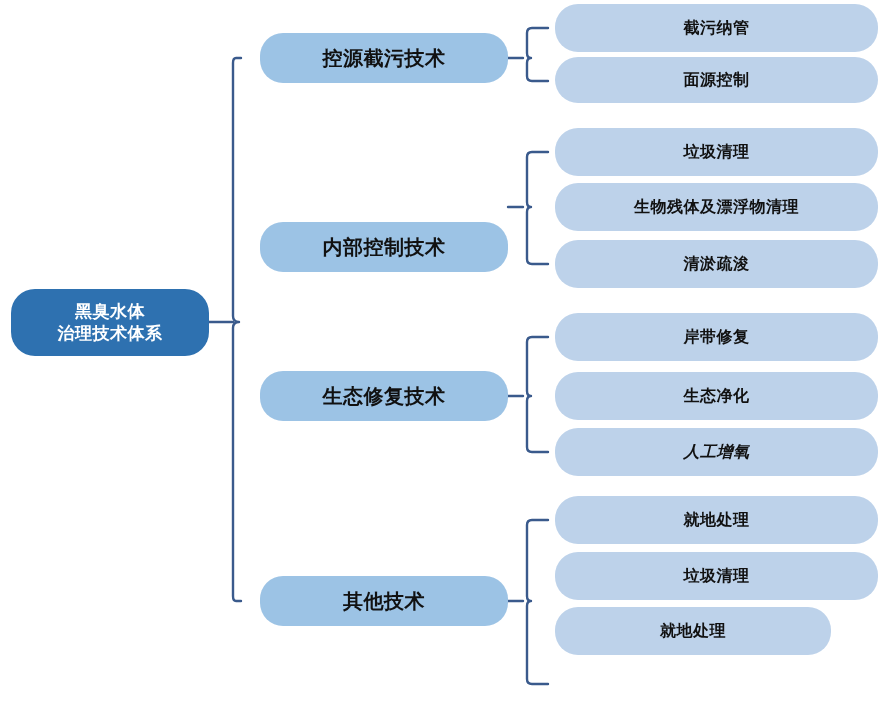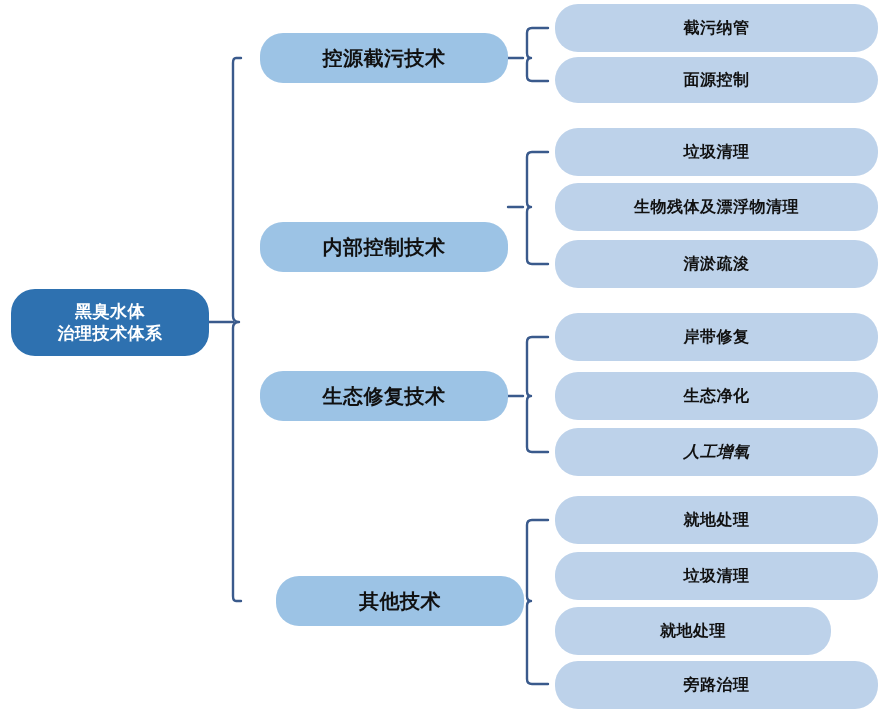--- a/index.html
+++ b/index.html
@@ -123,29 +123,26 @@
   <div class="node leaf-node" style="left:555px; top:313px; width:323px; height:48px;">
     <span>岸带修复</span>
   </div>
   <div class="node leaf-node" style="left:555px; top:372px; width:323px; height:48px;">
     <span>生态净化</span>
   </div>
   <div class="node leaf-node" style="left:555px; top:428px; width:323px; height:48px;font-style:italic;">
     <span>人工增氧</span>
   </div>
 
-  <div class="node branch-node" style="left:260px; top:576px; width:248px; height:50px;margin-left:16px;">
+  <div class="node branch-node" style="left:260px; top:576px; width:248px; height:50px;">
     <span>其他技术</span>
   </div>
   <div class="node leaf-node" style="left:555px; top:496px; width:323px; height:48px;">
     <span>就地处理</span>
   </div>
   <div class="node leaf-node" style="left:555px; top:552px; width:323px; height:48px;">
     <span>垃圾清理</span>
   </div>
   <div class="node leaf-node" style="left:555px; top:607px; width:276px; height:48px;">
     <span>就地处理</span>
   </div>
-  <div class="node leaf-node" style="left:555px; top:661px; width:323px; height:48px;">
-    <span>旁路治理</span>
-  </div>
 
 </div>
 
 </body></html>

